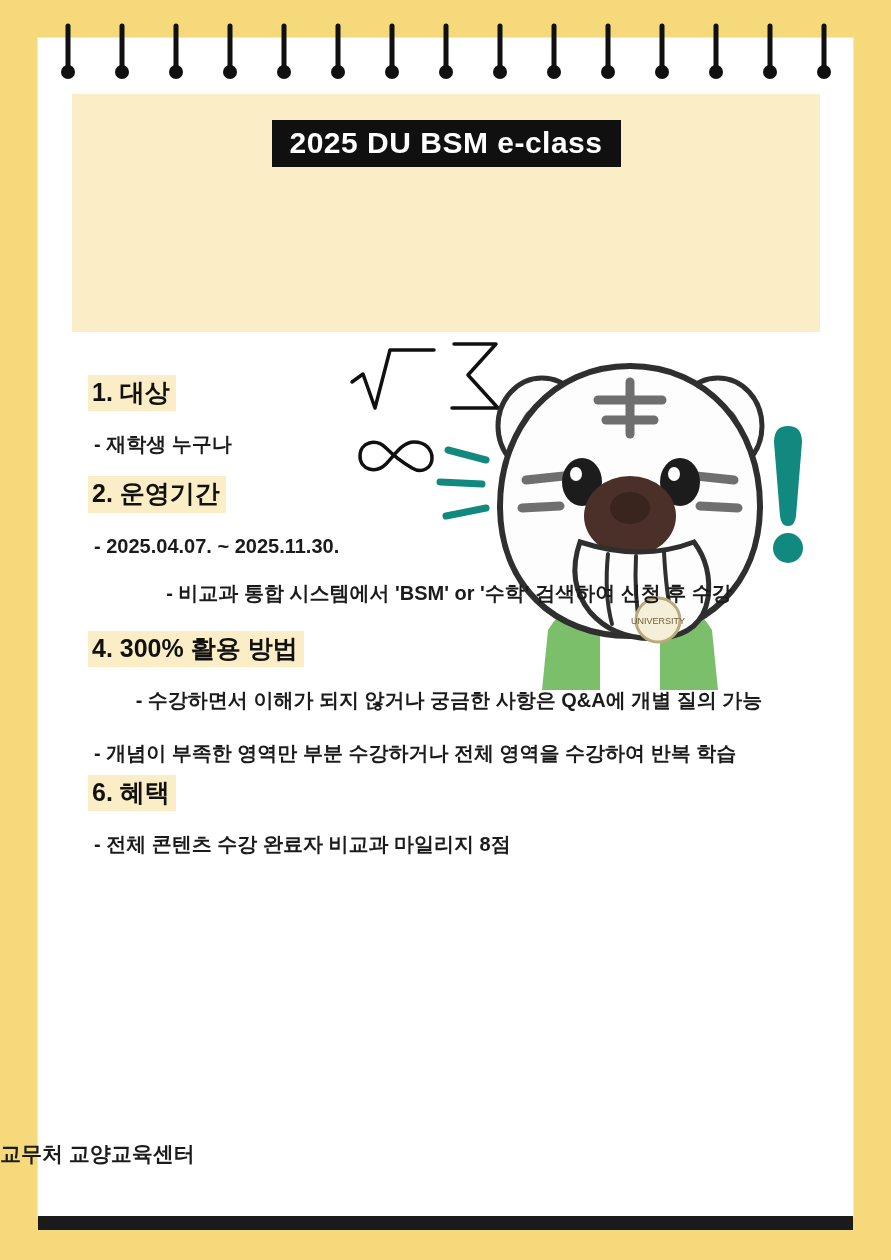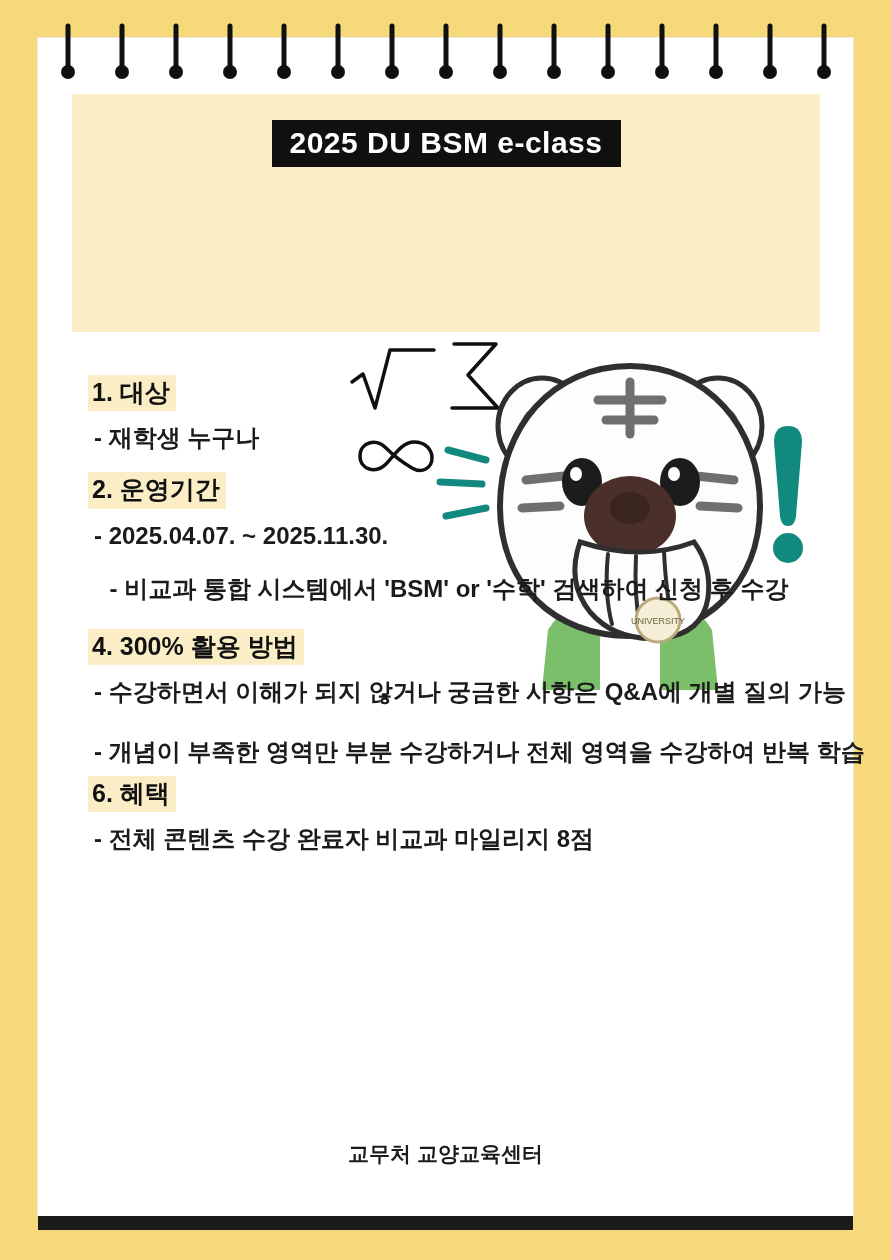--- a/index.html
+++ b/index.html
@@ -100,39 +100,38 @@
   }
   .item { margin-bottom: 4px; }
   .head {
     font-size: 25px;
     font-weight: 800;
     color: #111111;
     display: inline-block;
     background: #fbeec6;
     padding: 2px 6px 3px 4px;
     line-height: 1.25;
-    margin: 0 0 8px 0;
+    margin: 0 0 18px 0;
   }
   .line {
-    font-size: 24px;
+    font-size: 20px;
     color: #1b1b1b;
     font-weight: 600;
     line-height: 1.55;
     margin: 0 0 6px 6px;
     white-space: nowrap;
   }
   .spacer-m { margin-bottom: 22px; text-align: center; }
   .spacer-s { margin-bottom: 16px; }
 
   .footer {
     position: absolute;
     left: 0;
     top: 1140px;
     width: 891px;
-    text-align: center;
     font-size: 21px;
     font-weight: 700;
     color: #1b1b1b;
   }
 
   
   .tiger {
     position: absolute;
     left: 430px;
     top: 330px;

